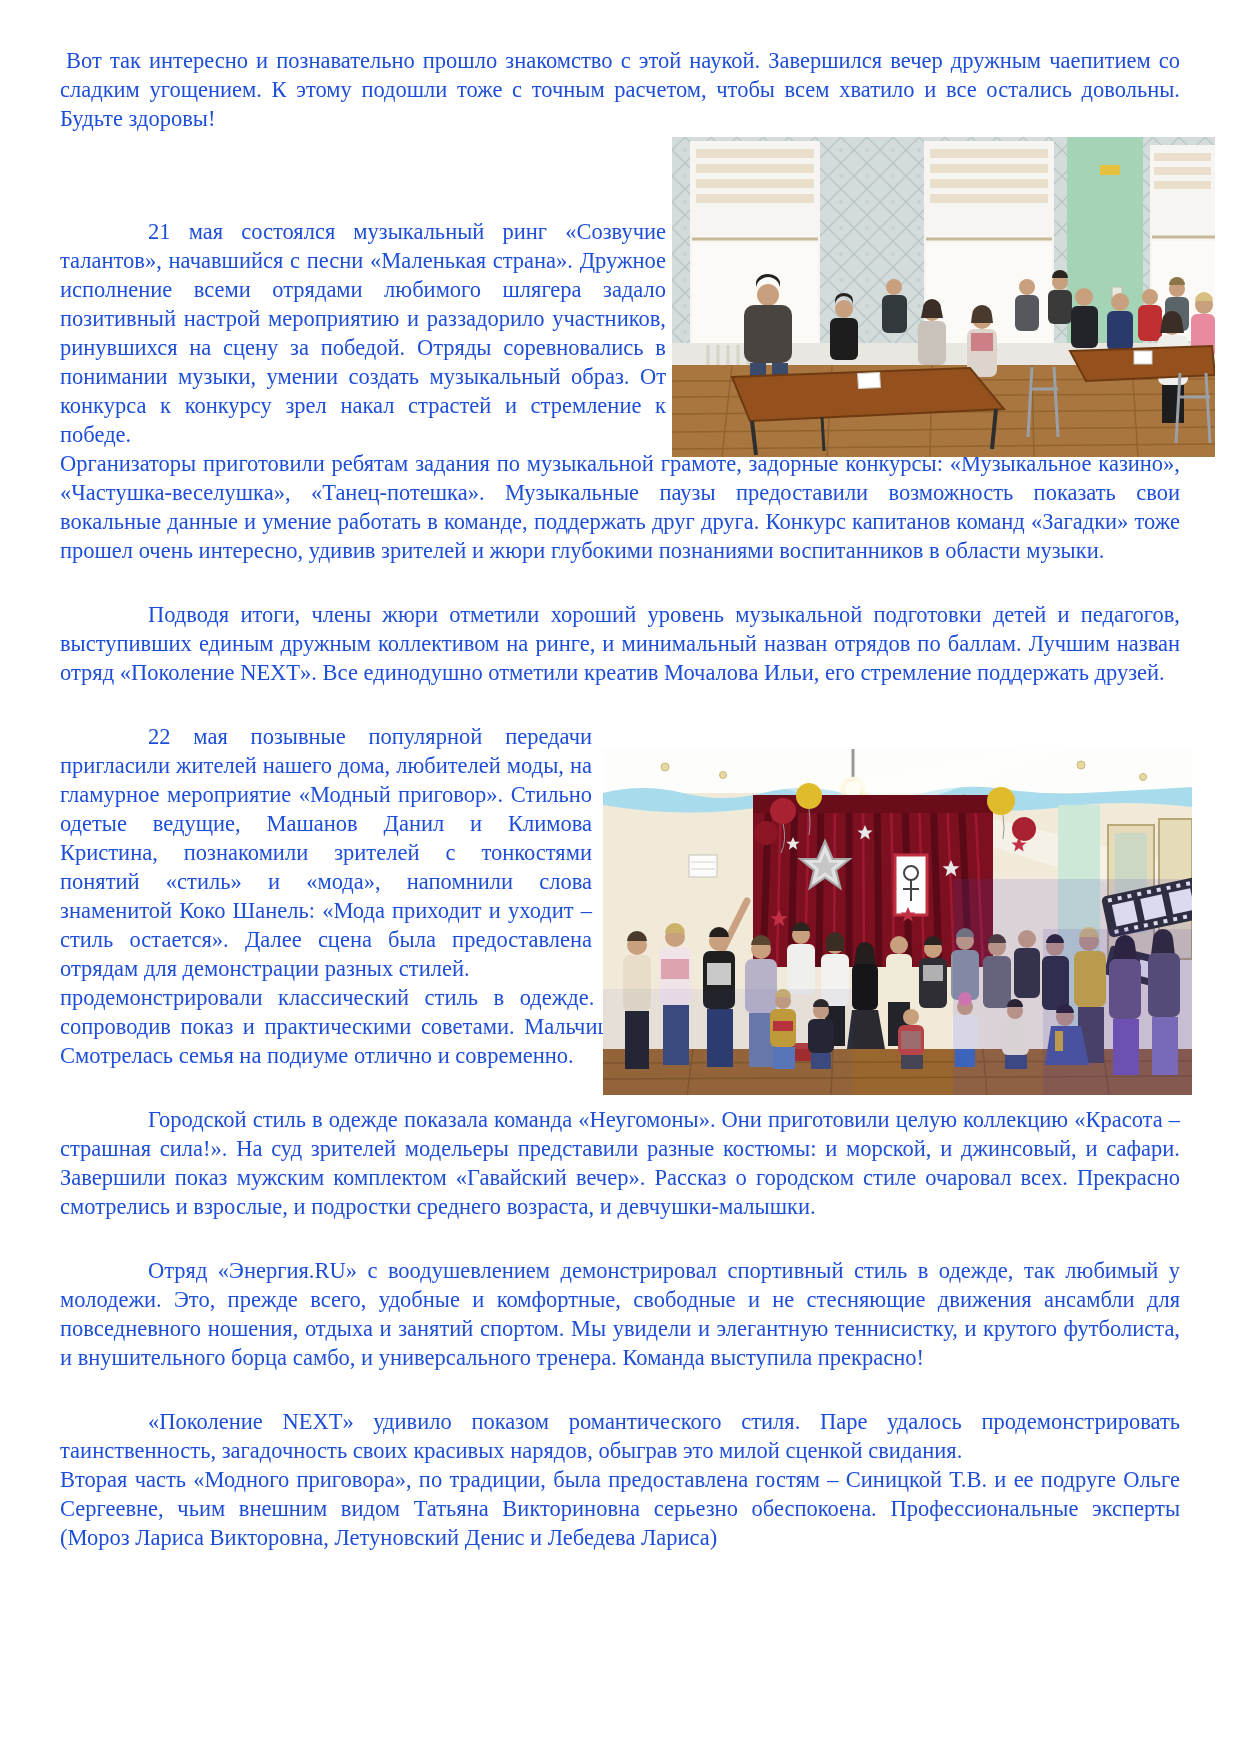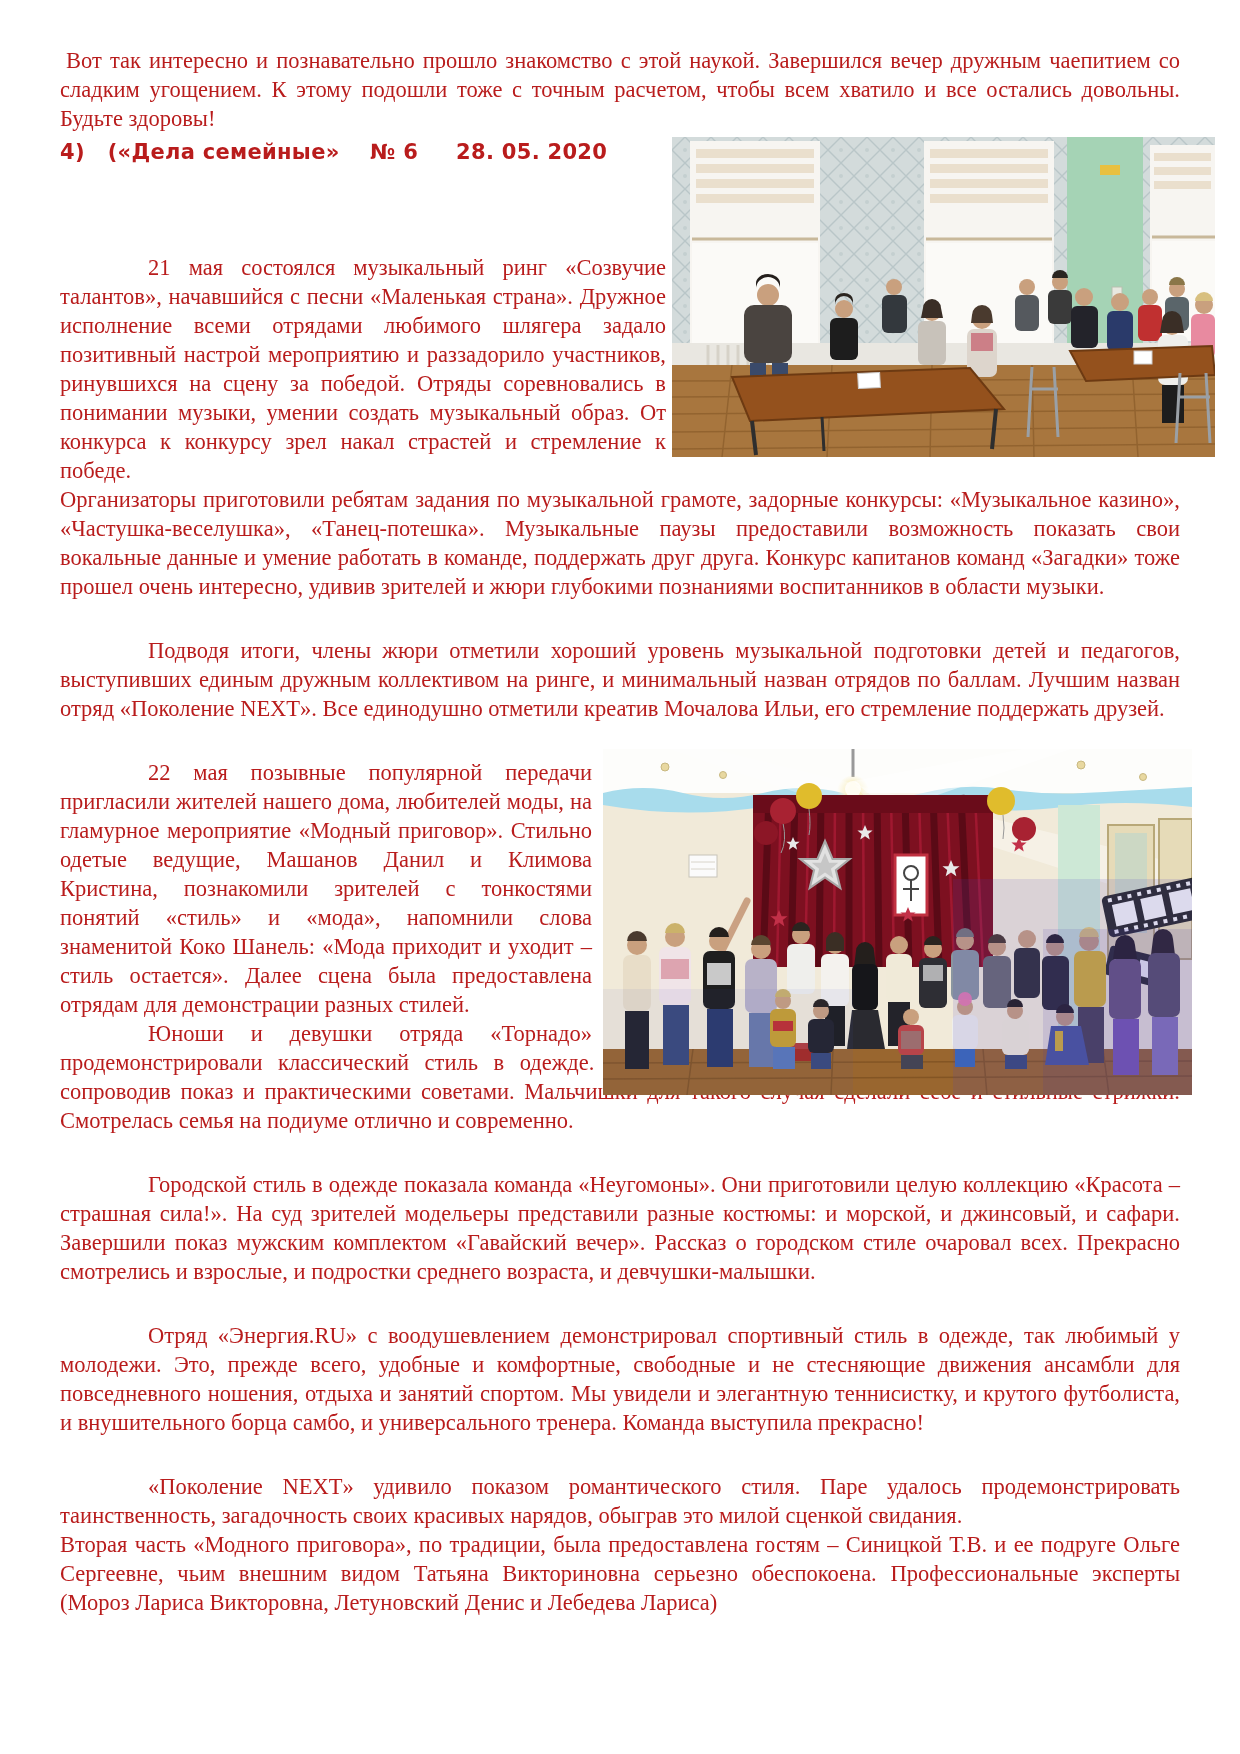--- a/index.html
+++ b/index.html
@@ -2,21 +2,21 @@
 <html lang="ru"><head>
 <meta charset="utf-8">
 <style>
   html,body{margin:0;padding:0;background:#888;}
   .page{
     position:relative;
     width:1240px;height:1754px;
     background:#ffffff;
     margin:0 auto;
     font-family:"Liberation Serif", serif;
-    color:#b91c1c;
+    color:#1d4ed8;
     overflow:hidden;
   }
   .content{padding:46px 60px 0 60px;}
   p{margin:0;text-align:justify;font-size:22.5px;line-height:29px;}
   .p-intro{text-indent:6px;}
   .indent{text-indent:88px;margin-top:35px;}
   .issue{
     font-family:"DejaVu Sans", sans-serif;
     font-weight:700;
     font-size:21px;line-height:33px;
@@ -45,29 +45,27 @@
   .photo svg{display:block;}
 </style>
 </head>
 <body>
 
 <div class="page">
   <div class="content">
 
     <p class="p-intro">Вот так интересно и познавательно прошло знакомство с этой  наукой. Завершился вечер дружным чаепитием со сладким угощением. К этому подошли тоже с точным расчетом, чтобы всем хватило и все остались довольны. Будьте здоровы!</p>
 
-    <p class="issue">4)   («Дела семейные»    № 6     28. 05. 2020</p>
 
     <h2 class="h-music">Музыка нас сплотила</h2>
     <p class="indent col1">21 мая состоялся музыкальный ринг «Созвучие талантов», начавшийся с песни «Маленькая страна». Дружное исполнение всеми отрядами любимого шлягера задало  позитивный настрой мероприятию и раззадорило участников, ринувшихся на сцену  за победой.  Отряды соревновались  в понимании музыки, умении создать музыкальный образ. От конкурса к конкурсу зрел накал страстей и стремление к победе.</p>
     <p>Организаторы приготовили ребятам задания по музыкальной грамоте, задорные  конкурсы: «Музыкальное казино», «Частушка-веселушка», «Танец-потешка». Музыкальные паузы предоставили возможность показать свои вокальные данные и умение работать в команде, поддержать друг друга. Конкурс  капитанов команд «Загадки» тоже прошел очень интересно, удивив зрителей и жюри глубокими познаниями воспитанников в области музыки.</p>
     <p class="indent">Подводя итоги,  члены жюри отметили хороший  уровень  музыкальной подготовки детей и педагогов, выступивших единым дружным коллективом на ринге, и минимальный назван отрядов  по баллам. Лучшим назван отряд «Поколение  NEXT».  Все единодушно отметили креатив Мочалова Ильи, его стремление поддержать друзей.</p>
 
     <p class="indent col2">22 мая позывные популярной  передачи пригласили жителей нашего дома, любителей моды, на гламурное  мероприятие «Модный приговор». Стильно одетые ведущие, Машанов Данил и Климова Кристина, познакомили зрителей с тонкостями понятий «стиль» и «мода», напомнили слова знаменитой Коко Шанель: «Мода приходит и уходит – стиль остается». Далее сцена была предоставлена отрядам для демонстрации разных стилей.</p>
-    <p class="torn-line">Юноши и девушки отряда «Торнадо»</p>
     <p>продемонстрировали классический стиль в одежде. Об его особенностях рассказали интересно, доступно, сопроводив показ и практическими советами. Мальчишки для такого случая сделали себе и стильные стрижки. Смотрелась семья на подиуме отлично и современно.</p>
     <p class="indent">Городской стиль в одежде показала команда «Неугомоны». Они приготовили целую коллекцию «Красота – страшная сила!». На суд зрителей модельеры представили разные костюмы: и морской, и джинсовый, и сафари. Завершили показ мужским комплектом «Гавайский вечер». Рассказ о городском стиле очаровал всех. Прекрасно смотрелись и взрослые, и подростки среднего возраста, и девчушки-малышки.</p>
     <p class="indent">Отряд «Энергия.RU» с воодушевлением демонстрировал спортивный стиль в одежде, так любимый у молодежи. Это, прежде всего, удобные и комфортные, свободные и не стесняющие движения ансамбли для повседневного ношения, отдыха и занятий спортом. Мы увидели и элегантную теннисистку, и крутого футболиста, и внушительного борца самбо, и универсального тренера. Команда выступила прекрасно!</p>
     <p class="indent">«Поколение  NEXT» удивило показом романтического стиля. Паре удалось продемонстрировать таинственность, загадочность своих красивых нарядов, обыграв это милой сценкой свидания.</p>
     <p>Вторая часть «Модного приговора», по традиции, была предоставлена гостям – Синицкой Т.В. и ее подруге Ольге Сергеевне, чьим внешним видом Татьяна Викториновна серьезно обеспокоена. Профессиональные эксперты (Мороз Лариса Викторовна, Летуновский Денис и Лебедева Лариса)</p>
   </div>
 
   <div class="photo" id="photo1">
     <svg viewBox="0 0 543 320" width="543" height="320" xmlns="http://www.w3.org/2000/svg">
       <defs>

